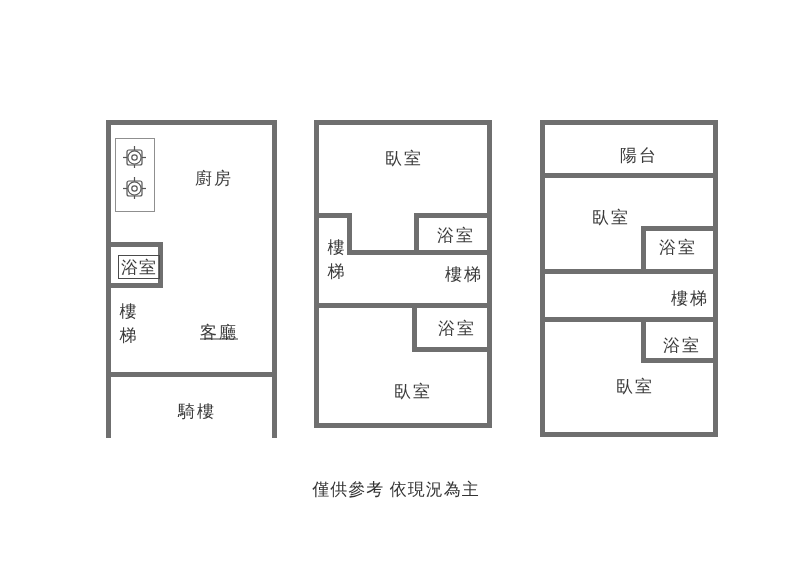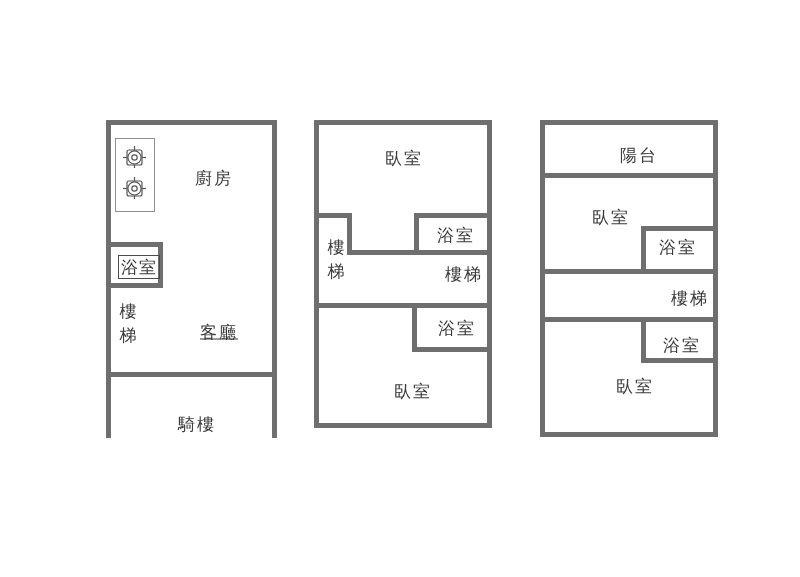--- a/index.html
+++ b/index.html
@@ -92,21 +92,21 @@
         <rect x="12" y="43" width="15" height="15" rx="2" fill="#ffffff"></rect>
         <circle cx="19.5" cy="50.5" r="6.6"></circle>
         <circle cx="19.5" cy="50.5" r="2.7"></circle>
       </g>
     </svg>
 
     <span class="label" style="left:108px; top:58px;">廚房</span>
     <span class="label boxed" style="left:33px; top:147px;">浴室</span>
     <span class="label vertical" style="left:22px; top:204px;">樓梯</span>
     <span class="label" style="left:113px; top:212px;text-decoration:underline;">客廳</span>
-    <span class="label" style="left:91px; top:304px;">騎樓</span>
+    <span class="label" style="left:91px; top:291px;">騎樓</span>
   </section>
 
   <section class="plan" style="left:314px; top:120px; width:178px; height:308px;">
 
     <div class="wall" style="left:0; top:0; width:5px; height:308px;"></div>
     <div class="wall" style="left:173px; top:0; width:5px; height:308px;"></div>
     <div class="wall" style="left:0; top:0; width:178px; height:5px;"></div>
     <div class="wall" style="left:0; top:303px; width:178px; height:5px;"></div>
 
     <div class="wall" style="left:0; top:93px; width:38px; height:5px;"></div>
@@ -148,13 +148,14 @@
     <div class="wall" style="left:101px; top:238px; width:77px; height:5px;"></div>
 
     <span class="label" style="left:99px; top:35px;">陽台</span>
     <span class="label" style="left:71px; top:97px;">臥室</span>
     <span class="label" style="left:138px; top:127px;">浴室</span>
     <span class="label" style="left:150px; top:178px;">樓梯</span>
     <span class="label" style="left:142px; top:225px;">浴室</span>
     <span class="label" style="left:95px; top:266px;">臥室</span>
   </section>
 
+  <div class="disclaimer" style="left:396px; top:489px;">僅供參考 依現況為主</div>
 </div>
 
 </body></html>

